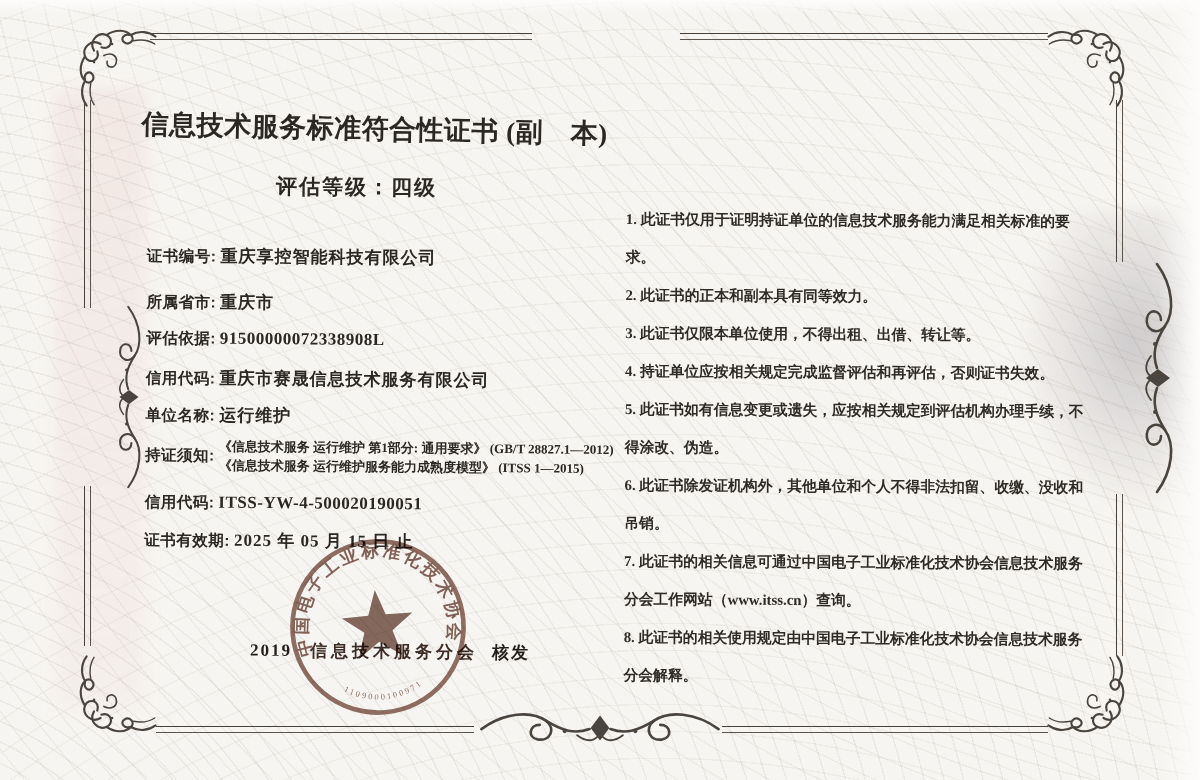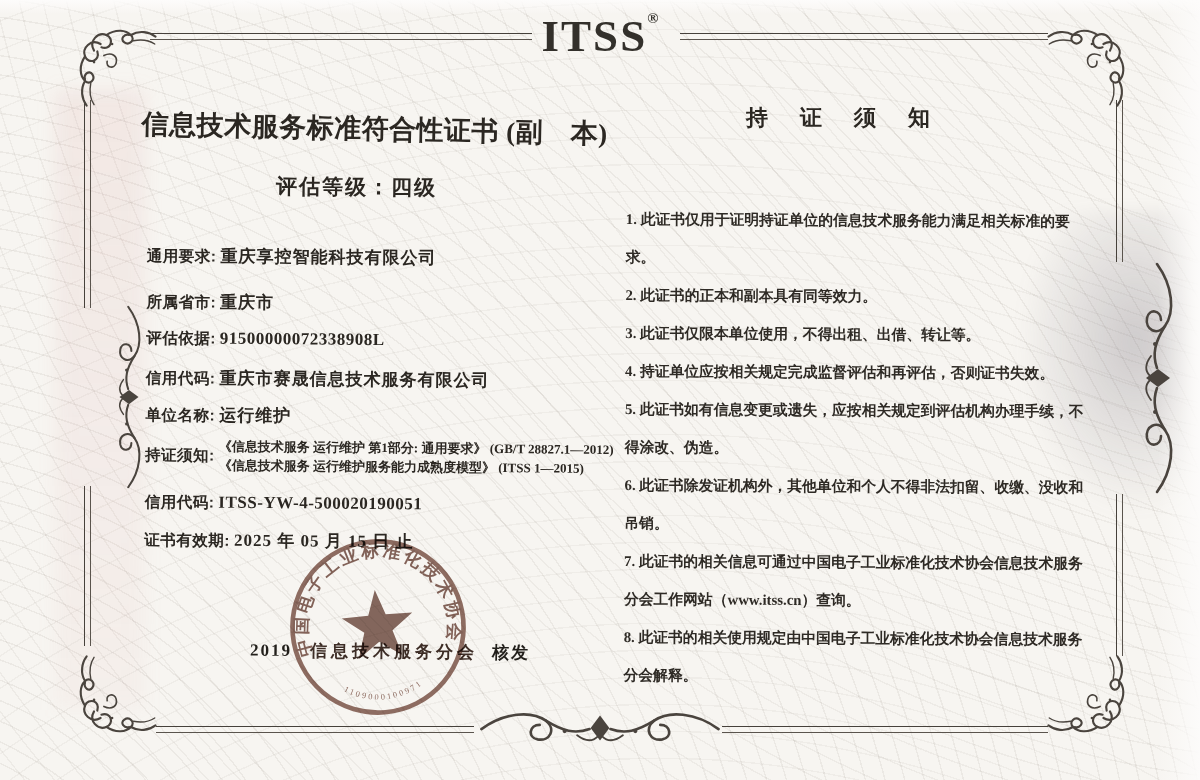--- a/index.html
+++ b/index.html
@@ -147,32 +147,31 @@
       <svg viewBox="0 0 240 50">
         <use href="#edge-scroll"></use>
       </svg>
     </div>
   <div class="edgeorn right">
       <svg viewBox="0 0 240 50">
         <use href="#edge-scroll"></use>
       </svg>
     </div>
 
-  <div class="logo"><span>ITSS</span><sup>®</sup></div>
 
   <div class="title">
     <span>信息技术服务标准符合性证书</span>
     <span>(副　本)</span>
   </div>
   <div class="grade">
     <span>评估等级：</span><span>四级</span>
   </div>
 
   <div class="fields">
-    <div class="frow r0"><span class="flabel">通用要求:</span><span class="fvalue">重庆享控智能科技有限公司</span></div>
+    <div class="frow r0"><span class="flabel">证书编号:</span><span class="fvalue">重庆享控智能科技有限公司</span></div>
     <div class="frow r1"><span class="flabel">所属省市:</span><span class="fvalue">重庆市</span></div>
     <div class="frow r2"><span class="flabel">评估依据:</span><span class="fvalue">91500000072338908L</span></div>
     <div class="frow r3"><span class="flabel">信用代码:</span><span class="fvalue">重庆市赛晟信息技术服务有限公司</span></div>
     <div class="frow r4"><span class="flabel">单位名称:</span><span class="fvalue">运行维护</span></div>
     <div class="frow r5">
       <span class="flabel">持证须知:</span>
       <span class="fvalue-lines">
         <span style="display:block">《信息技术服务 运行维护 第1部分: 通用要求》 (GB/T 28827.1—2012)</span>
         <span style="display:block">《信息技术服务 运行维护服务能力成熟度模型》 (ITSS 1—2015)</span>
       </span>
@@ -191,21 +190,20 @@
 
   <svg class="seal" viewBox="0 0 200 200">
     <circle class="seal-ring" cx="100" cy="100" r="92"></circle>
     <polygon class="seal-star" points="100,60 109.4,87.1 138,87.6 115.2,104.9 123.5,132.4 100,116 76.5,132.4 84.8,104.9 62,87.6 90.6,87.1"></polygon>
     <path id="sealTopArc" d="M 32.9 135.7 A 76 76 0 1 1 167.1 135.7" fill="none"></path>
     <text class="seal-arc-text"><textPath href="#sealTopArc" startOffset="50%" text-anchor="middle">中国电子工业标准化技术协会</textPath></text>
     <path id="sealBotArc" d="M 40 150 A 78 78 0 0 0 160 150" fill="none"></path>
     <text class="seal-serial"><textPath href="#sealBotArc" startOffset="50%" text-anchor="middle">1109000100971</textPath></text>
   </svg>
 
-  <div class="notice-heading">持证须知</div>
   <div class="notice">
     <div class="notice-item">1. 此证书仅用于证明持证单位的信息技术服务能力满足相关标准的要求。</div>
     <div class="notice-item">2. 此证书的正本和副本具有同等效力。</div>
     <div class="notice-item">3. 此证书仅限本单位使用，不得出租、出借、转让等。</div>
     <div class="notice-item">4. 持证单位应按相关规定完成监督评估和再评估，否则证书失效。</div>
     <div class="notice-item">5. 此证书如有信息变更或遗失，应按相关规定到评估机构办理手续，不得涂改、伪造。</div>
     <div class="notice-item">6. 此证书除发证机构外，其他单位和个人不得非法扣留、收缴、没收和吊销。</div>
     <div class="notice-item">7. 此证书的相关信息可通过中国电子工业标准化技术协会信息技术服务分会工作网站（www.itss.cn）查询。</div>
     <div class="notice-item">8. 此证书的相关使用规定由中国电子工业标准化技术协会信息技术服务分会解释。</div>
   </div>

